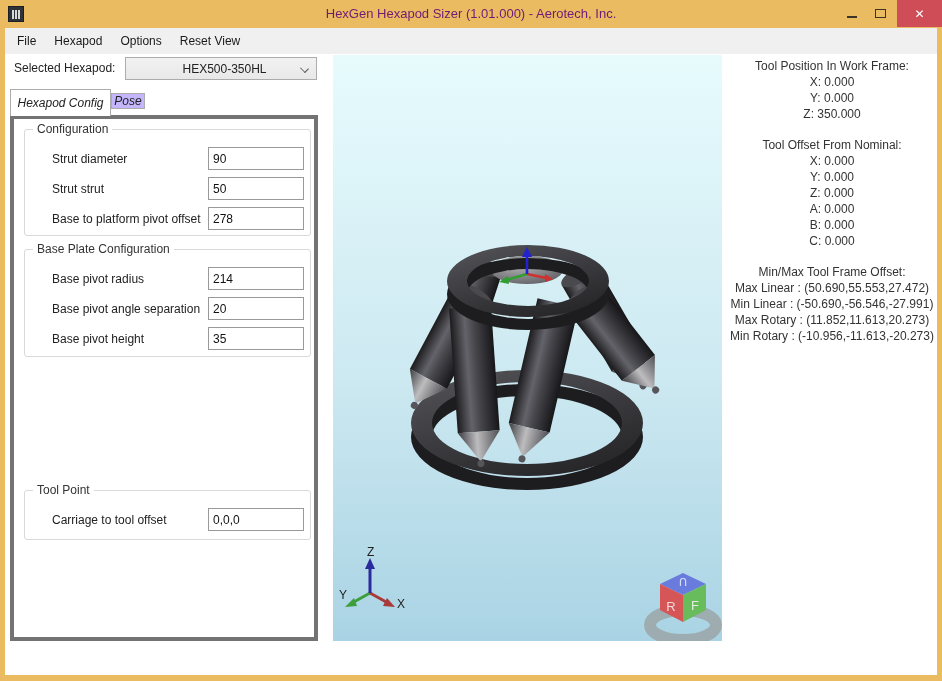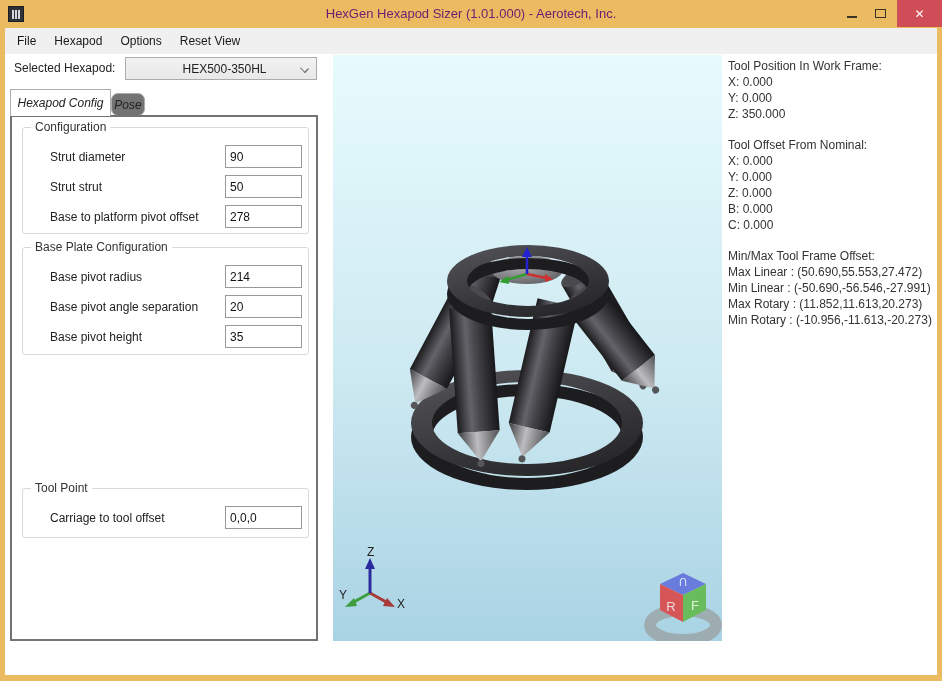--- a/index.html
+++ b/index.html
@@ -32,42 +32,42 @@
   .selector-label { position:absolute; left:9px; top:7px; }
   .combo { position:absolute; left:120px; top:3px; width:192px; height:23px; border:1px solid #ACACAC;
            background:linear-gradient(#F2F2F2,#E8E8E8); display:flex; align-items:center;
            padding-left:7px; cursor:default;justify-content:center; }
   .combo .chev { position:absolute; right:8px; top:7px; width:7px; height:7px;
                  border-right:1.5px solid #555; border-bottom:1.5px solid #555; transform:rotate(45deg) scale(1,0.8); }
 
   
   .tab { position:absolute; border:1px solid #ACACAC; display:flex; align-items:center; justify-content:center; cursor:default;font-style:italic; }
   .tab-active { left:5px; top:35px; width:101px; height:27px; background:#fff; border-bottom:none; z-index:3; }
-  .tab-inactive { left:106px; top:39px; width:34px; height:23px; background:#737373; z-index:1;border-radius:7px; }
-  .tabpage { position:absolute; left:5px; top:61px; width:308px; height:526px; background:#fff; border:2px solid #737373; z-index:2; }
+  .tab-inactive { left:106px; top:39px; width:34px; height:16px; background:#c4b5fd; z-index:1; }
+  .tabpage { position:absolute; left:5px; top:61px; width:308px; height:526px; background:#fff; border:4px solid #737373; z-index:2; }
 
   
   .group { position:absolute; left:10px; width:287px; border:1px solid #D9D9D9; border-radius:3px; background:#fff; padding-top:17px; }
   .group-title { position:absolute; top:-8px; left:8px; background:#fff; padding:0 4px; color:#333; }
   .g1 { top:10px;  height:107px; }
   .g2 { top:130px; height:108px; }
   .g3 { top:251px; height:107px; }
   .g4 { top:371px; height:50px;  }
   .row { display:flex; align-items:center; height:23px; margin:0 6px 7px 27px; }
   .row label { flex:1; color:#222; }
-  .row input { width:77px; height:23px; border:1px solid #999; padding:0 4px; font-family:"Liberation Sans",sans-serif;
+  .row input { width:96px; height:23px; border:1px solid #999; padding:0 4px; font-family:"Liberation Sans",sans-serif;
                font-size:12px; color:#111; outline:none; }
 
   
   .viewport { position:absolute; left:328px; top:1px; width:389px; height:586px;
               background:linear-gradient(#E7FBFD 0%, #CDE9F1 55%, #A9D3E4 100%); cursor:default; }
   .viewport svg { display:block; }
 
   
-  .rightpanel { position:absolute; left:723px; top:4px; width:208px; line-height:16px; color:#333; }
+  .rightpanel { position:absolute; left:723px; top:4px; width:208px; line-height:16px; color:#333;text-align:center; }
   .rp-group { margin-bottom:15px; }
 </style>
 </head>
 <body>
 
 <div class="window">
 
   <div class="titlebar">
     <div class="app-icon">
         <i></i>
@@ -257,20 +257,21 @@
         <div>Tool Position In Work Frame:</div>
         <div>X: 0.000</div>
         <div>Y: 0.000</div>
         <div>Z: 350.000</div>
       </div>
       <div class="rp-group">
         <div>Tool Offset From Nominal:</div>
         <div>X: 0.000</div>
         <div>Y: 0.000</div>
         <div>Z: 0.000</div>
+        <div>A: 0.000</div>
         <div>B: 0.000</div>
         <div>C: 0.000</div>
       </div>
       <div class="rp-group">
         <div>Min/Max Tool Frame Offset:</div>
         <div>Max Linear : (50.690,55.553,27.472)</div>
         <div>Min Linear : (-50.690,-56.546,-27.991)</div>
         <div>Max Rotary : (11.852,11.613,20.273)</div>
         <div>Min Rotary : (-10.956,-11.613,-20.273)</div>
       </div>

